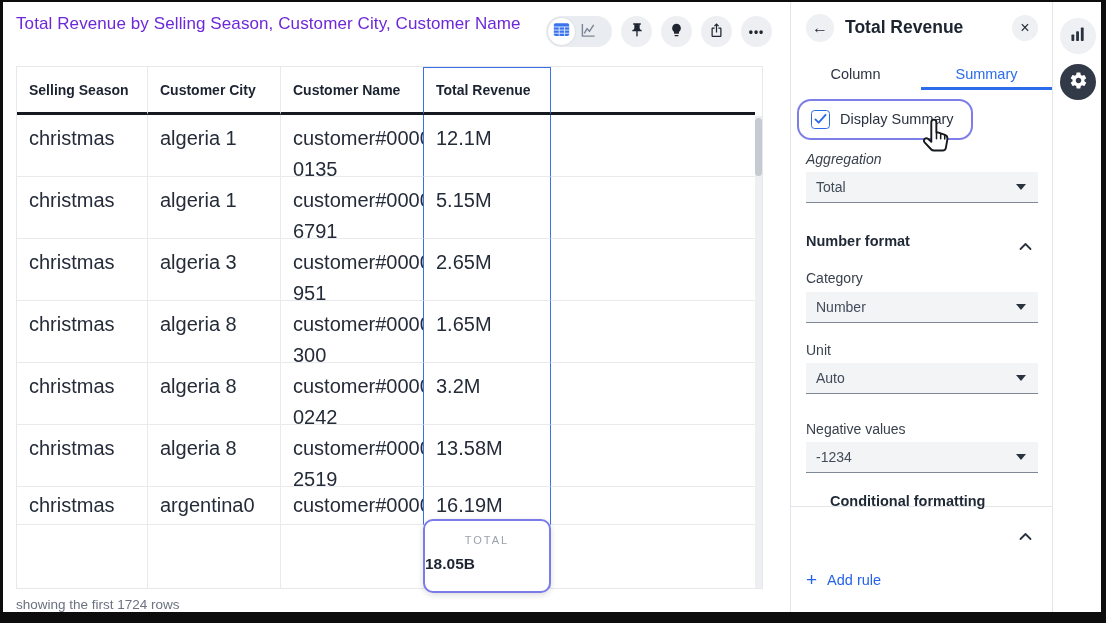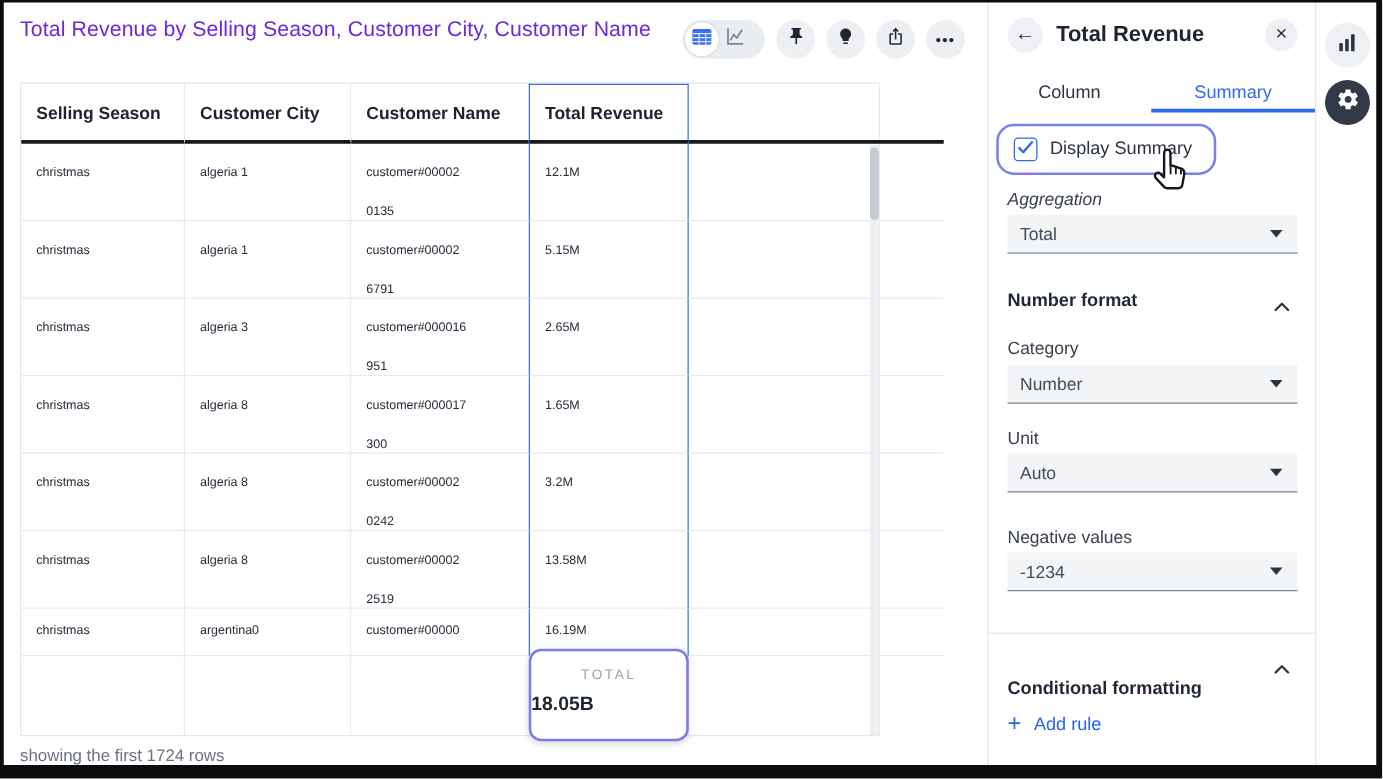--- a/index.html
+++ b/index.html
@@ -16,25 +16,25 @@
   .main-title { position:absolute; left:16px; top:14px; font-size:17px; font-weight:500; color:#6d28d9; letter-spacing:.1px; }
 
   .toolbar { position:absolute; left:546px; top:16px; height:31px; display:flex; align-items:center; gap:9px; }
   .pill { width:66px; height:31px; border-radius:16px; background:#e9ecf1; display:flex; align-items:center; padding:2px; }
   .pill .seg { width:27px; height:27px; border-radius:50%; display:flex; align-items:center; justify-content:center; }
   .pill .seg.on { background:#ffffff; box-shadow:0 0 2px rgba(0,0,0,.15); }
   .circle-btn { width:31px; height:31px; border-radius:50%; background:#edeff3; display:flex; align-items:center; justify-content:center; color:#20litz; }
   .more-dots { font-size:12px; letter-spacing:1px; color:#202733; font-weight:700; }
 
   
-  .table-wrap { position:absolute; left:16px; top:66px; width:688px; border:1px solid #e6e8ec; background:#fff; }
+  .table-wrap { position:absolute; left:16px; top:66px; width:747px; border:1px solid #e6e8ec; background:#fff; }
   .grid { display:grid; grid-template-columns:131px 133px 142px 128px 204px;
           grid-template-rows:48px 62px 62px 62px 62px 62px 62px 38px 63px; width:738px; }
   .cell { border-right:1px solid #e8eaee; border-bottom:1px solid #e8eaee;
-          padding:8px 12px 0 12px; font-size:10px; line-height:31px; color:#252c39; white-space:pre-line; overflow:hidden; }
+          padding:8px 12px 0 12px; font-size:20px; line-height:31px; color:#252c39; white-space:pre-line; overflow:hidden; }
   .cell.c3 { border-right:none; }
   .cell.c5 { border-right:none; }
   .cell.h { display:flex; align-items:center; padding:0 12px; font-weight:700; font-size:14px; color:#1b2330;
             border-bottom:3px solid #16191f; white-space:nowrap; line-height:normal; }
   .cell.sel { border-left:1px solid #3a6fe6; border-right:1px solid #3a6fe6; }
   .cell.h.sel { border-top:1px solid #3a6fe6; }
   .cell.short { padding-top:3px; line-height:30px; }
   .cell.trow { border-bottom:none; }
   .scrolltrack { position:absolute; top:49px; right:0; bottom:0; width:7px; background:#edeff2; }
   .scrollthumb { position:absolute; top:2px; left:0; width:7px; height:58px; border-radius:4px; background:#c6cad1; }
@@ -263,21 +263,21 @@
   </div>
 
   <div class="fld-label" style="top:421px;">Negative values</div>
   <div class="dropdown" style="top:442px;">
     <span>-1234</span>
     <span class="dd-caret"></span>
   </div>
 
   <div class="h-divider" style="top:506px;"></div>
 
-  <div class="sec-title" style="top:543px;">Conditional formatting</div>
+  <div class="sec-title" style="top:493px;margin-left:24px;">Conditional formatting</div>
   <span class="chev" style="top:527px;">
     <svg width="13" height="9" viewBox="0 0 13 9" fill="none">
         <path d="M1.5 7L6.5 2l5 5" stroke="#2a3240" stroke-width="1.8" stroke-linecap="round" stroke-linejoin="round"></path>
       </svg>
   </span>
 
   <div class="add-rule">
     <span class="add-plus">+</span>
     <span>Add rule</span>
   </div>

